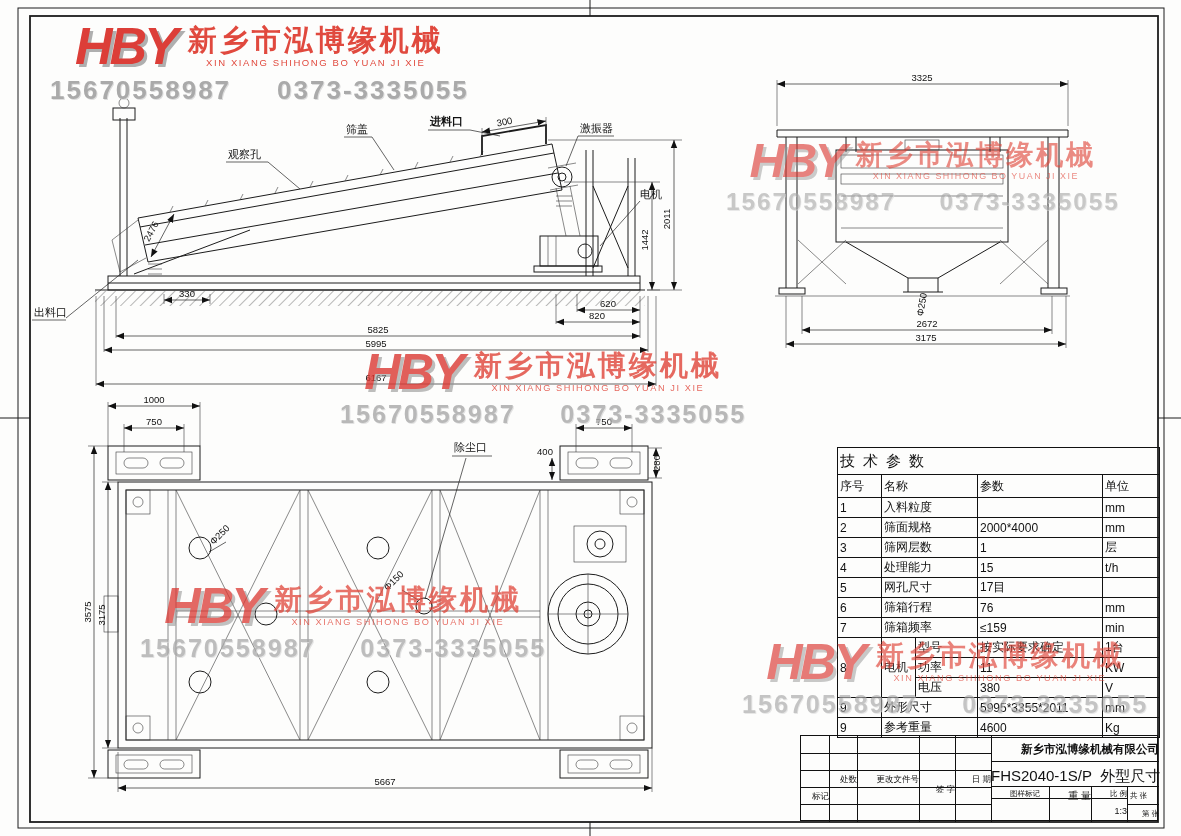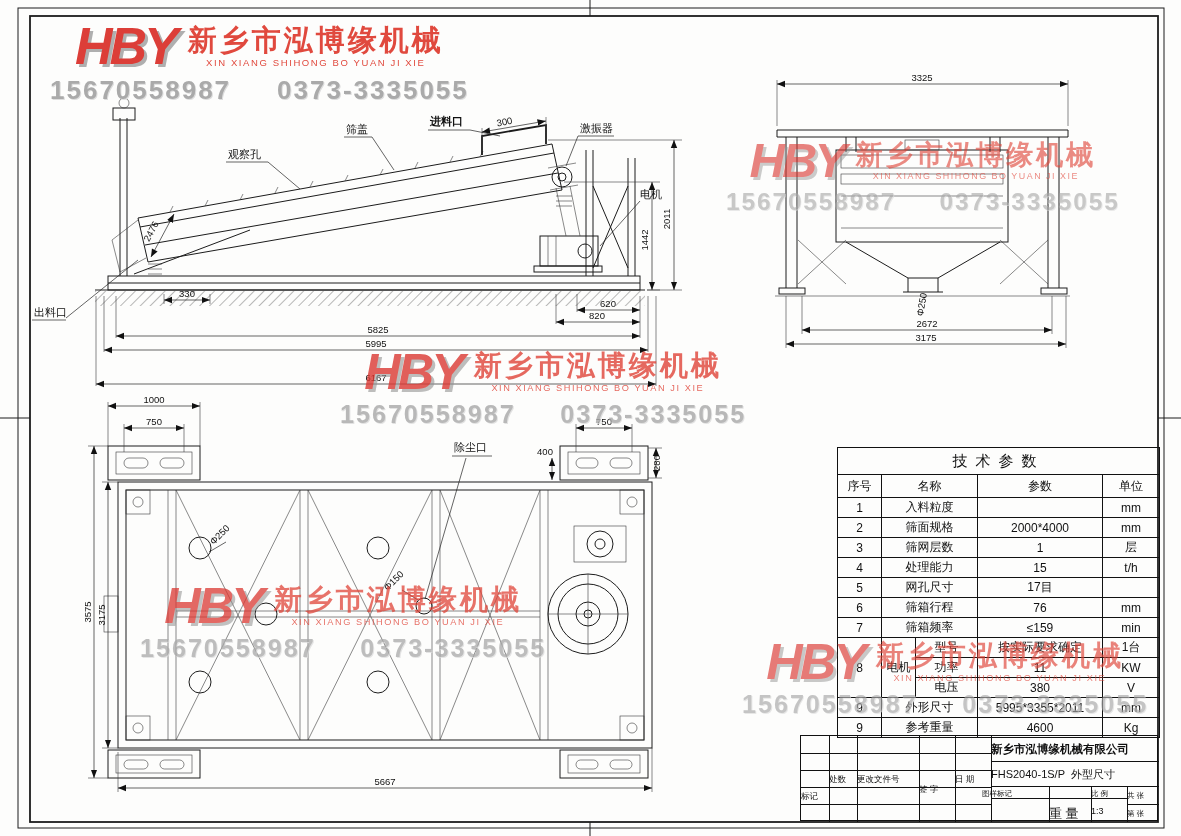--- a/index.html
+++ b/index.html
@@ -11,29 +11,29 @@
   svg .thin{stroke:#3a3a3a;stroke-width:.6;fill:none}
   svg .dim{stroke:#222;stroke-width:.7;fill:none}
   svg .dima{stroke:#222;stroke-width:.7;fill:none;marker-start:url(#aS);marker-end:url(#aE)}
   svg text{fill:#111;font-family:"Liberation Sans",sans-serif}
   .dimtxt{font-size:9.5px;text-anchor:middle}
   .lbltxt{font-size:11px}
   .boldtxt{font-weight:bold}
   
   .params{position:absolute;left:837px;top:447px;width:322px;z-index:3}
   .params table{width:100%;border-collapse:collapse;table-layout:fixed;border:1.6px solid #111}
-  .params td{border:1px solid #111;font-size:12px;color:#111;text-align:center;height:20px;padding:0 2px;overflow:hidden;white-space:nowrap}
+  .params td{border:1px solid #111;font-size:12px;color:#111;text-align:left;height:20px;padding:0 2px;overflow:hidden;white-space:nowrap}
   .params tr.t-title td{font-size:15px;letter-spacing:8px;height:27px}
   .params tr.t-head td{height:23px}
   
   .tblock{position:absolute;left:800px;top:735px;width:358px;height:86px;border:1.6px solid #111;z-index:3;color:#111}
   .tbl-v,.tbl-h{position:absolute;background:#111}
   .tbl-v{width:1px}
   .tbl-h{height:1px}
-  .tbc{position:absolute;font-size:8.5px;text-align:left;white-space:nowrap;color:#111}
+  .tbc{position:absolute;font-size:8.5px;text-align:right;white-space:nowrap;color:#111}
   
   .wm{position:absolute;z-index:6;pointer-events:none;display:flex;flex-direction:column;align-items:center;transform-origin:left top}
   .wm-row{display:flex;align-items:center;gap:12px}
   .wm-logo{font-size:52px;font-weight:900;font-style:italic;color:#db3832;letter-spacing:-3px;line-height:1;text-shadow:3px 3px 0 rgba(145,145,145,.75)}
   .wm-col{display:flex;flex-direction:column;align-items:center}
   .wm-cn{font-size:29px;font-weight:700;color:#e04438;letter-spacing:3px;line-height:1.15;white-space:nowrap}
   .wm-en{font-size:9.5px;color:#e04438;letter-spacing:1.6px;white-space:nowrap}
   .wm-phones{display:flex;gap:46px;font-size:26px;font-weight:700;color:#a8a8a8;letter-spacing:2px;margin-top:3px;text-shadow:1px 1px 0 #dcdcdc;white-space:nowrap}
 </style>
 </head>
@@ -386,25 +386,25 @@
   <div class="tbl-v" style="left:326px;top:50px;height:36px"></div>
   <div class="tbl-h" style="left:326px;top:68px;width:32px"></div>
 
   <span class="tbc" style="left:0;top:55px;width:28px">标记</span>
   <span class="tbc" style="left:28px;top:38px;width:28px">处数</span>
   <span class="tbc" style="left:56px;top:38px;width:62px">更改文件号</span>
   <span class="tbc" style="left:118px;top:48px;width:36px">签 字</span>
   <span class="tbc" style="left:154px;top:38px;width:36px">日 期</span>
 
   <span class="tbc" style="left:190px;top:6px;width:168px;font-size:11.5px;font-weight:bold">新乡市泓博缘机械有限公司</span>
-  <span class="tbc" style="left:190px;top:31px;width:158px;font-size:11px">
+  <span class="tbc" style="left:190px;top:31px;width:158px;font-size:15px">
     <span>FHS2040-1S/P</span>&nbsp;&nbsp;<span>外型尺寸</span>
   </span>
   <span class="tbc" style="left:181px;top:53px;width:58px;font-size:7.5px">图样标记</span>
-  <span class="tbc" style="left:248px;top:69px;width:42px;font-size:13px">重 量</span>
+  <span class="tbc" style="left:248px;top:53px;width:42px;font-size:10px">重 量</span>
   <span class="tbc" style="left:290px;top:53px;width:36px;font-size:7.5px">比 例</span>
   <span class="tbc" style="left:290px;top:70px;width:36px;font-size:9px">1:3</span>
   <span class="tbc" style="left:326px;top:55px;width:20px;font-size:7.5px">共 张</span>
   <span class="tbc" style="left:326px;top:73px;width:32px;font-size:7.5px">第 张</span>
 </div>
 
 <div class="wm" style="left:50px;top:20px;opacity:.97">
   <div class="wm-row">
     <span class="wm-logo">HBY</span>
     <span class="wm-col">

